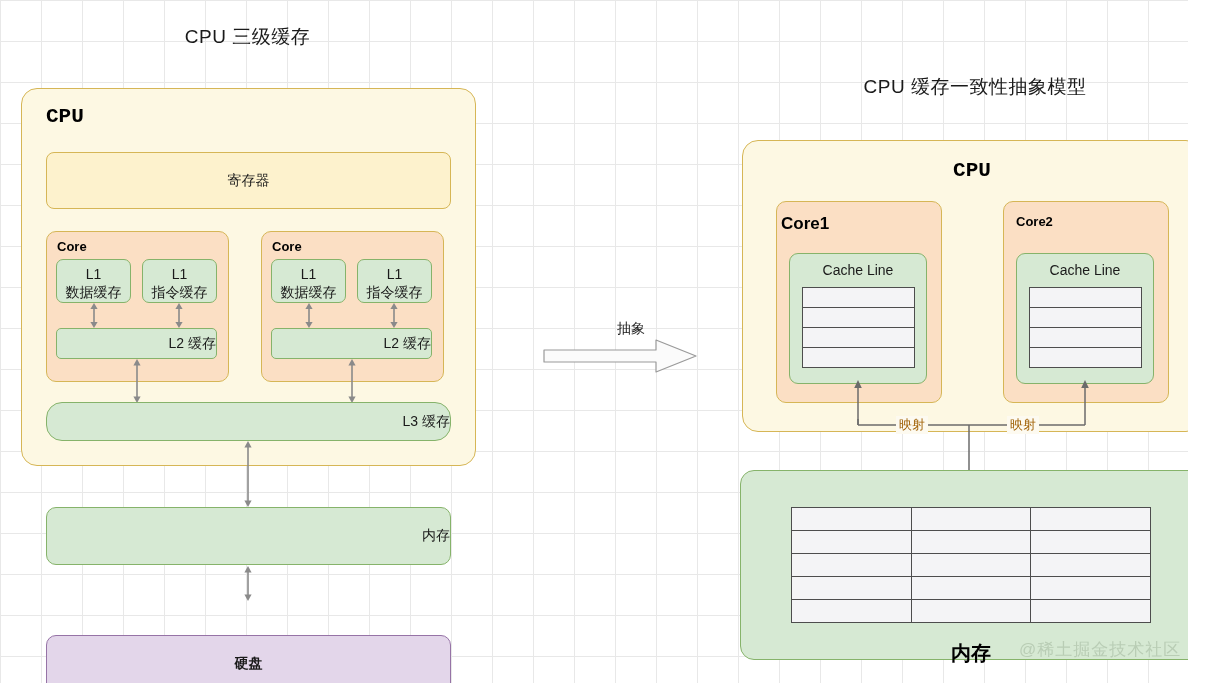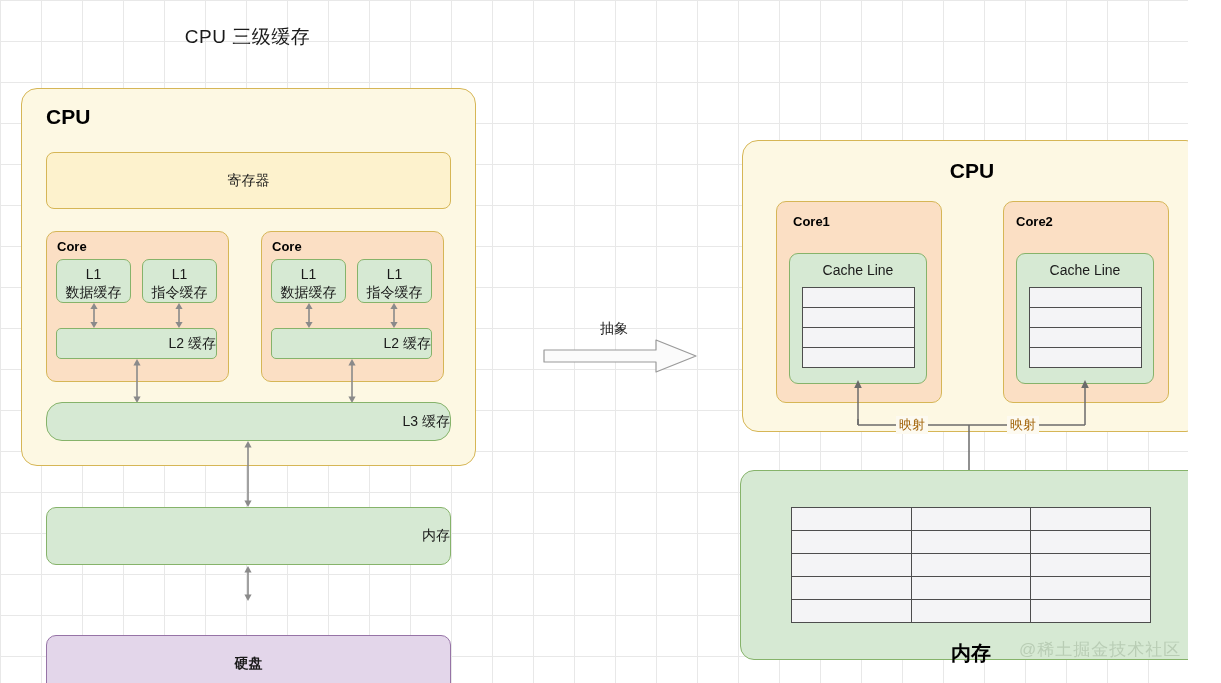--- a/index.html
+++ b/index.html
@@ -63,20 +63,21 @@
   .box-text {
     font-size: 14px;
     color: #1a1a1a;
   }
   .box-text.two-line { line-height: 1.28; }
 
   .big-cpu-label {
     font-size: 21px;
     font-weight: bold;
     color: #000000;
+    font-family: Liberation Mono, monospace;
   }
   .arrow-svg { overflow: visible; }
 
   
   .grid-table {
     border-collapse: collapse;
     background-color: #f4f4f6;
     table-layout: fixed;
   }
   .grid-table td {
@@ -214,32 +215,33 @@
   <svg class="abs arrow-svg" style="left:241px; top:566px; width:14px; height:35px;" viewBox="0 0 14 35">
     <line x1="7" y1="4" x2="7" y2="31" stroke="#8a8a8a" stroke-width="1.6"></line>
     <polygon points="7,0 3.4,6.5 10.6,6.5" fill="#8a8a8a"></polygon>
     <polygon points="7,35 3.4,28.5 10.6,28.5" fill="#8a8a8a"></polygon>
   </svg>
 
   <div class="abs box box-purple" style="left:46px; top:635px; width:405px; height:58px;font-weight:bold;">
     <span class="box-text">硬盘</span>
   </div>
 
-  <div class="abs abstract-label" style="left:600px; top:320px;">抽象</div>
+  <div class="abs abstract-label" style="left:617px; top:320px;">抽象</div>
   <svg class="abs arrow-svg" style="left:544px; top:340px; width:152px; height:32px;" viewBox="0 0 152 32">
     <polygon points="0,10 112,10 112,0 152,16 112,32 112,22 0,22" fill="#fbfbfb" stroke="#9a9a9a" stroke-width="1.2" stroke-linejoin="round"></polygon>
   </svg>
 
+  <div class="abs diagram-title" style="left:825px; top:74px; width:300px;">CPU 缓存一致性抽象模型</div>
 
   <div class="abs box box-yellow" style="left:742px; top:140px; width:460px; height:292px; border-radius:16px; display:block;">
     <div class="big-cpu-label" style="text-align:center; margin-top:18px;">CPU</div>
   </div>
 
   <div class="abs box box-orange" style="left:776px; top:201px; width:166px; height:202px; display:block;">
-    <span class="label-corner" style="left:16px; top:12px; font-size:13px;">Core1</span>
+    <span class="label-corner" style="left:4px; top:12px; font-size:17px;">Core1</span>
   </div>
   <div class="abs box box-green" style="left:789px; top:253px; width:138px; height:131px; border-radius:9px; display:block;">
     <div class="cache-title" style="margin-top:8px;">Cache Line</div>
     <table class="grid-table" style="margin:9px auto 0; width:113px;">
       <tbody>
           <tr>
             <td style="height: 19px; width: 100%;"></td>
           </tr>
           <tr>
             <td style="height: 19px; width: 100%;"></td>

